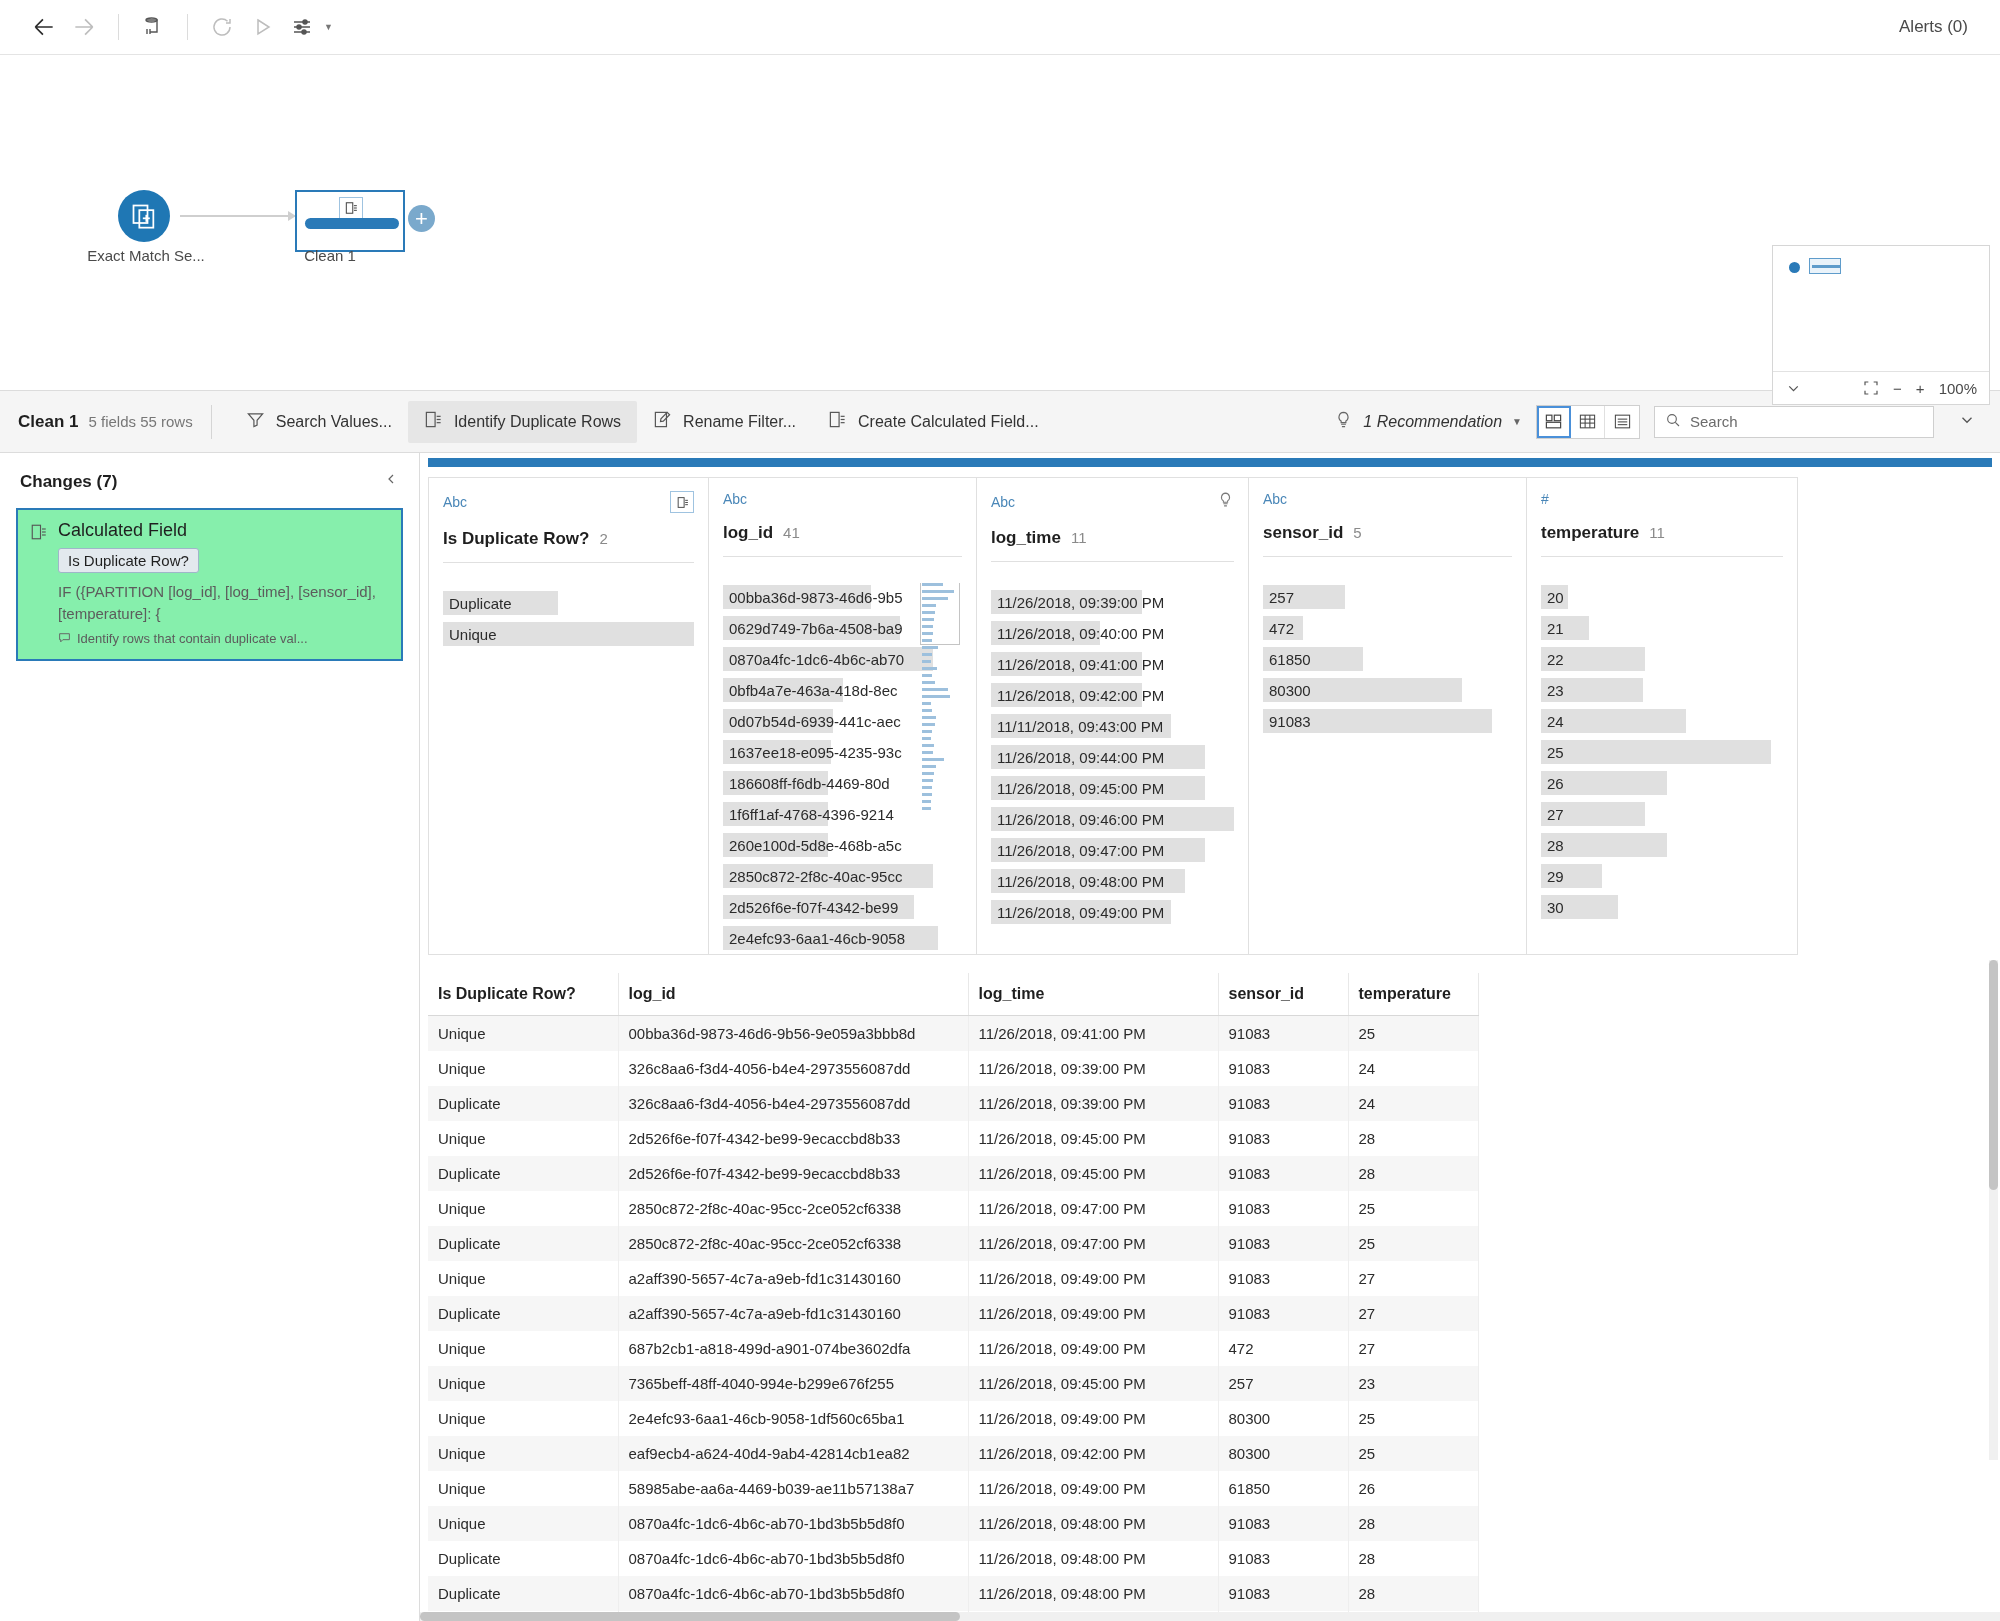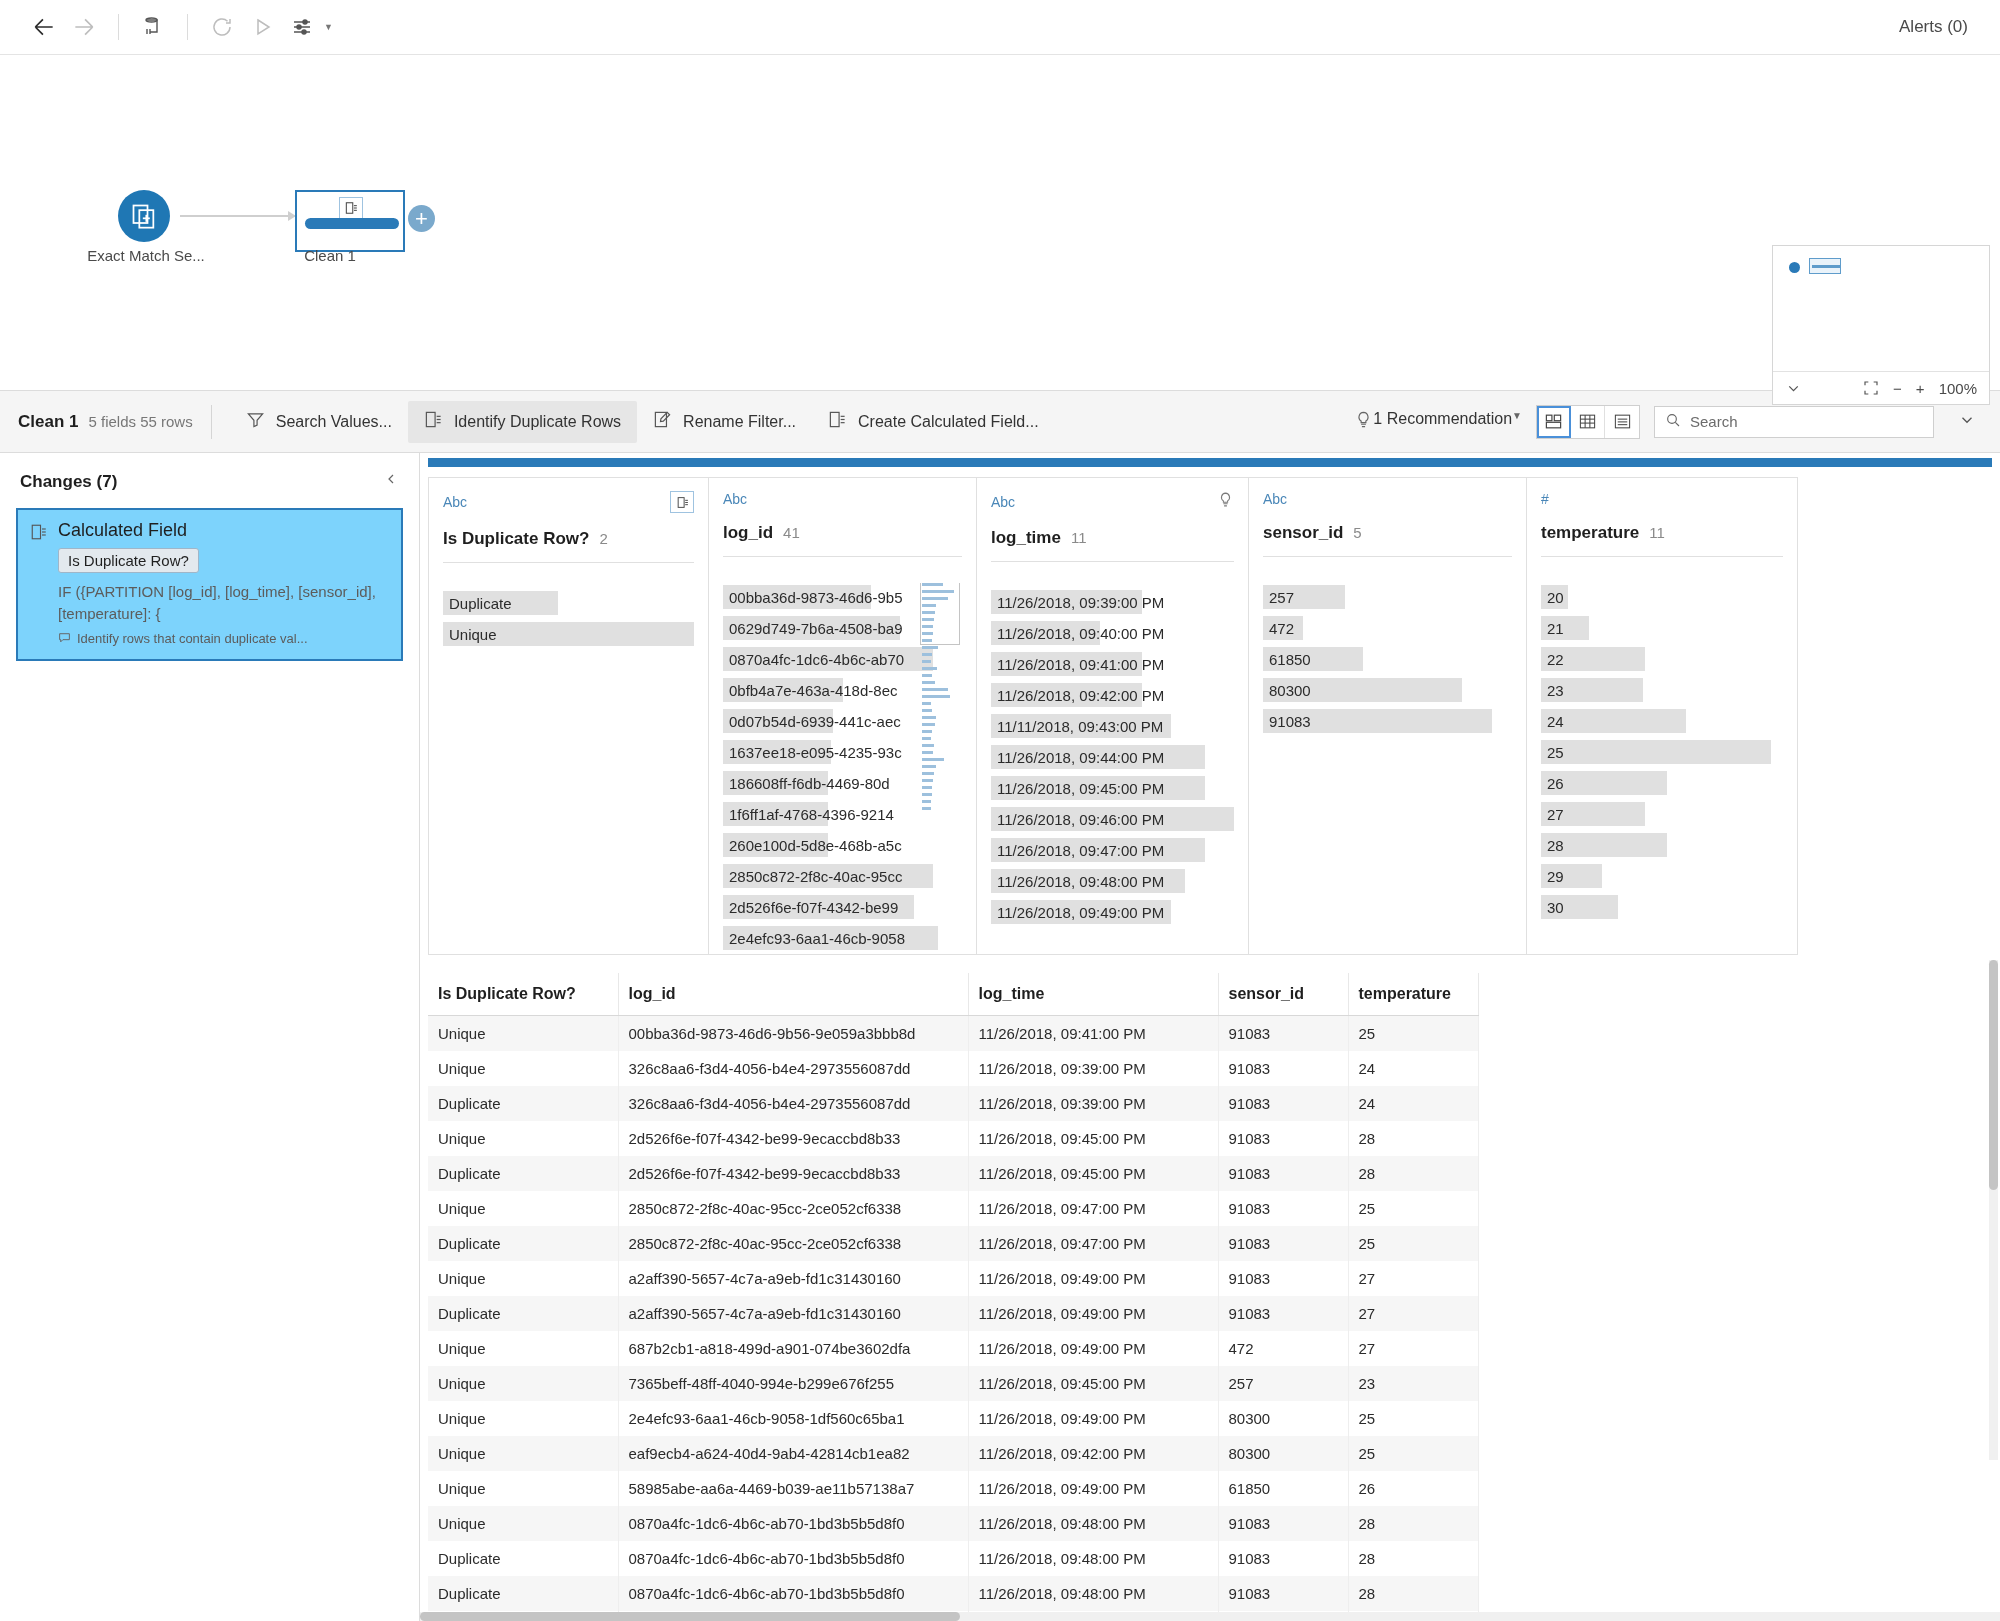--- a/index.html
+++ b/index.html
@@ -130,21 +130,21 @@
   .step-title { font-size: 17px; font-weight: bold; color: #1f1f1f; margin-left: 4px; }
   .step-meta { font-size: 15px; color: #777; margin-left: 10px; }
   .ab-sep { width: 1px; height: 34px; background: #d5d5d5; margin: 0 18px; }
   .ab-btn {
     display: flex; align-items: center; gap: 11px;
     height: 42px; padding: 0 16px; cursor: pointer;
     font-size: 16px; color: #333; white-space: nowrap;
   }
   .ab-btn.active { background: #e6e6e6; border-radius: 2px; }
   .ab-right { margin-left: auto; display: flex; align-items: center; gap: 14px; }
-  .reco { display: flex; gap: 0; font-size: 16px; cursor: pointer; color: #333; }
+  .reco { display: flex; align-items: center; gap: 10px; font-size: 16px; cursor: pointer; color: #333; font-style: italic; }
   .viewtoggle { display: flex; border: 1px solid #cfcfcf; background: #fff; }
   .vt-btn {
     width: 34px; height: 32px; display: flex; align-items: center; justify-content: center;
     border-right: 1px solid #e0e0e0; cursor: pointer; color: #555;
   }
   .vt-btn:last-child { border-right: none; }
   .vt-btn.active { outline: 2px solid #4a90d9; outline-offset: -2px; }
   .searchbox {
     display: flex; align-items: center; gap: 9px;
     width: 280px; height: 32px; background: #fff;
@@ -166,21 +166,21 @@
     border-right: 1px solid #dcdcdc; background: #fff;
     padding: 18px 16px;
   }
   .changes-head {
     display: flex; align-items: center; justify-content: space-between;
     font-size: 17px; font-weight: bold; color: #1f1f1f;
     margin-bottom: 16px; padding: 0 4px;
   }
   .collapse-btn { color: #666; cursor: pointer; font-size: 17px; }
   .change-card {
-    border: 2px solid #2a7ab8; background: #7dd3fc;
+    border: 2px solid #2a7ab8; background: #86efac;
     padding: 10px 12px 12px 12px;
     display: flex; gap: 10px; cursor: pointer;
   }
   .cc-body { flex: 1; }
   .cc-title { font-size: 18px; color: #1f1f1f; margin-bottom: 7px; }
   .cc-pill {
     display: inline-block; font-size: 15px; color: #1f1f1f;
     border: 1px solid #9fb6c9; background: #e3e9ee;
     padding: 3px 9px; border-radius: 3px; margin-bottom: 8px;
   }

